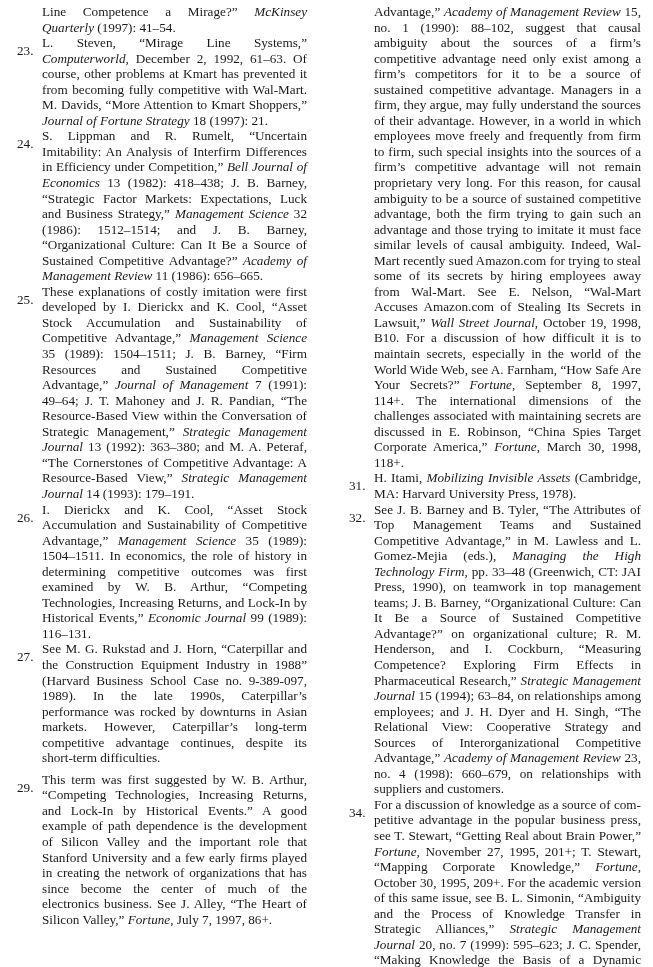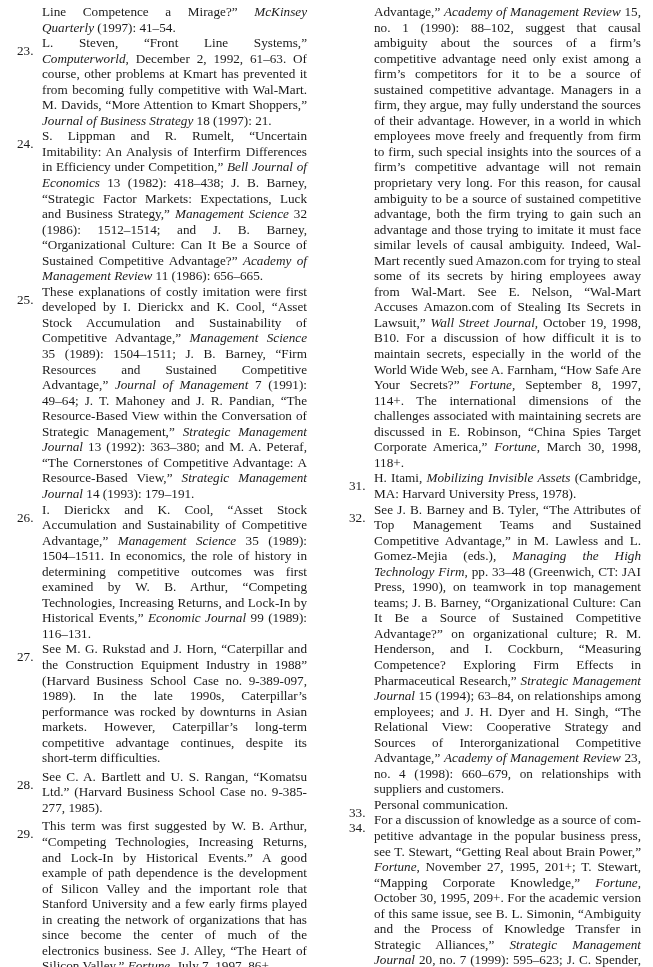--- a/index.html
+++ b/index.html
@@ -11,29 +11,27 @@
   .note { position:relative; padding-left:25px; text-align:justify; hyphens:manual; }
   .note .num { position:absolute; left:0; top:8px; width:22px; }
   .gap { height:3px; }
   i { font-style:italic; }
 </style>
 </head>
 <body>
 
 <div class="col left" id="left-col">
     <div class="note"><span>Line Competence a Mirage?” </span><i>McKinsey Quarterly</i><span> (1997): 41–54.</span></div>
-    <div class="note"><span class="num">23.</span><span>L. Steven, “Front Line Systems,” </span><i>Computerworld</i><span>, December 2, 1992, 61–63. Of course, other problems at Kmart has prevented it from becoming fully com­petitive with Wal-Mart. M. Davids, “More Attention to Kmart Shoppers,” </span><i>Journal of Business Strategy</i><span> 18 (1997): 21.</span></div>
+    <div class="note"><span class="num">23.</span><span>L. Steven, “Mirage Line Systems,” </span><i>Computerworld</i><span>, December 2, 1992, 61–63. Of course, other problems at Kmart has prevented it from becoming fully com­petitive with Wal-Mart. M. Davids, “More Attention to Kmart Shoppers,” </span><i>Journal of Fortune Strategy</i><span> 18 (1997): 21.</span></div>
     <div class="note"><span class="num">24.</span><span>S. Lippman and R. Rumelt, “Uncertain Imitability: An Analysis of Interfirm Differences in Efficiency under Competition,” </span><i>Bell Journal of Economics</i><span> 13 (1982): 418–438; J. B. Barney, “Strategic Factor Markets: Expectations, Luck and Business Strategy,” </span><i>Management Science</i><span> 32 (1986): 1512–1514; and J. B. Barney, “Organizational Culture: Can It Be a Source of Sustained Competitive Advantage?” </span><i>Academy of Management Review</i><span> 11 (1986): 656–665.</span></div>
     <div class="note"><span class="num">25.</span><span>These explanations of costly imitation were first developed by I. Dierickx and K. Cool, “Asset Stock Accumulation and Sustainability of Compe­titive Advantage,” </span><i>Management Science</i><span> 35 (1989): 1504–1511; J. B. Barney, “Firm Resources and Sustained Competitive Advantage,” </span><i>Journal of Management</i><span> 7 (1991): 49–64; J. T. Mahoney and J. R. Pandian, “The Resource-Based View within the Conversation of Strategic Management,” </span><i>Strategic Management Journal</i><span> 13 (1992): 363–380; and M. A. Peteraf, “The Cornerstones of Competitive Advantage: A Resource-Based View,” </span><i>Strategic Management Journal</i><span> 14 (1993): 179–191.</span></div>
     <div class="note"><span class="num">26.</span><span>I. Dierickx and K. Cool, “Asset Stock Accumulation and Sustainability of Competitive Advantage,” </span><i>Management Science</i><span> 35 (1989): 1504–1511. In eco­nomics, the role of history in determining competi­tive outcomes was first examined by W. B. Arthur, “Competing Technologies, Increasing Returns, and Lock-In by Historical Events,” </span><i>Economic Journal</i><span> 99 (1989): 116–131.</span></div>
     <div class="note"><span class="num">27.</span><span>See M. G. Rukstad and J. Horn, “Caterpillar and the Construction Equipment Industry in 1988” (Harvard Business School Case no. 9-389-097, 1989). In the late 1990s, Caterpillar’s performance was rocked by downturns in Asian markets. However, Caterpillar’s long-term competitive advantage con­tinues, despite its short-term difficulties.</span></div>
     <div class="gap"></div>
-    <div class="note"><span class="num">28.</span><span>See C. A. Bartlett and U. S. Rangan, “Komatsu Ltd.” (Harvard Business School Case no. 9-385-277, 1985).</span></div>
     <div class="gap"></div>
     <div class="note"><span class="num">29.</span><span>This term was first suggested by W. B. Arthur, “Competing Technologies, Increasing Returns, and Lock-In by Historical Events.” A good example of path dependence is the development of Silicon Valley and the important role that Stanford University and a few early firms played in creating the network of organizations that has since become the center of much of the electronics business. See J. Alley, “The Heart of Silicon Valley,” </span><i>Fortune</i><span>, July 7, 1997, 86+.</span></div>
   </div>
 <div class="col right" id="right-col">
     <div class="note"><span>Advantage,” </span><i>Academy of Management Review</i><span> 15, no. 1 (1990): 88–102, suggest that causal ambiguity about the sources of a firm’s competitive advantage need only exist among a firm’s competitors for it to be a source of sustained competitive advantage. Managers in a firm, they argue, may fully under­stand the sources of their advantage. However, in a world in which employees move freely and fre­quently from firm to firm, such special insights into the sources of a firm’s competitive advantage will not remain proprietary very long. For this reason, for causal ambiguity to be a source of sustained competitive advantage, both the firm trying to gain such an advantage and those trying to imitate it must face similar levels of causal ambiguity. Indeed, Wal-Mart recently sued Amazon.com for trying to steal some of its secrets by hiring employees away from Wal-Mart. See E. Nelson, “Wal-Mart Accuses Amazon.com of Stealing Its Secrets in Lawsuit,” </span><i>Wall Street Journal</i><span>, October 19, 1998, B10. For a discus­sion of how difficult it is to maintain secrets, espe­cially in the world of the World Wide Web, see A. Farnham, “How Safe Are Your Secrets?” </span><i>Fortune</i><span>, September 8, 1997, 114+. The international dimen­sions of the challenges associated with maintaining secrets are discussed in E. Robinson, “China Spies Target Corporate America,” </span><i>Fortune</i><span>, March 30, 1998, 118+.</span></div>
     <div class="note"><span class="num">31.</span><span>H. Itami, </span><i>Mobilizing Invisible Assets</i><span> (Cambridge, MA: Harvard University Press, 1978).</span></div>
     <div class="note"><span class="num">32.</span><span>See J. B. Barney and B. Tyler, “The Attributes of Top Management Teams and Sustained Competitive Advantage,” in M. Lawless and L. Gomez-Mejia (eds.), </span><i>Managing the High Technology Firm</i><span>, pp. 33–48 (Greenwich, CT: JAI Press, 1990), on team­work in top management teams; J. B. Barney, “Organizational Culture: Can It Be a Source of Sustained Competitive Advantage?” on organiza­tional culture; R. M. Henderson, and I. Cockburn, “Measuring Competence? Exploring Firm Effects in Pharmaceutical Research,” </span><i>Strategic Management Journal</i><span> 15 (1994); 63–84, on relationships among employees; and J. H. Dyer and H. Singh, “The Relational View: Cooperative Strategy and Sources of Interorganizational Competitive Advantage,” </span><i>Academy of Management Review</i><span> 23, no. 4 (1998): 660–679, on relationships with suppliers and cus­tomers.</span></div>
-    <div class="note"><span class="num">33.</span><span>Personal communication.</span></div>
     <div class="note"><span class="num">34.</span><span>For a discussion of knowledge as a source of com­petitive advantage in the popular business press, see T. Stewart, “Getting Real about Brain Power,” </span><i>Fortune</i><span>, November 27, 1995, 201+; T. Stewart, “Mapping Corporate Knowledge,” </span><i>Fortune</i><span>, October 30, 1995, 209+. For the academic version of this same issue, see B. L. Simonin, “Ambiguity and the Process of Knowledge Transfer in Strategic Alliances,” </span><i>Strategic Management Journal</i><span> 20, no. 7 (1999): 595–623; J. C. Spender, “Making Knowledge the Basis of a Dynamic Theory of the Firm,” </span></div>
   </div>
 
 </body></html>

